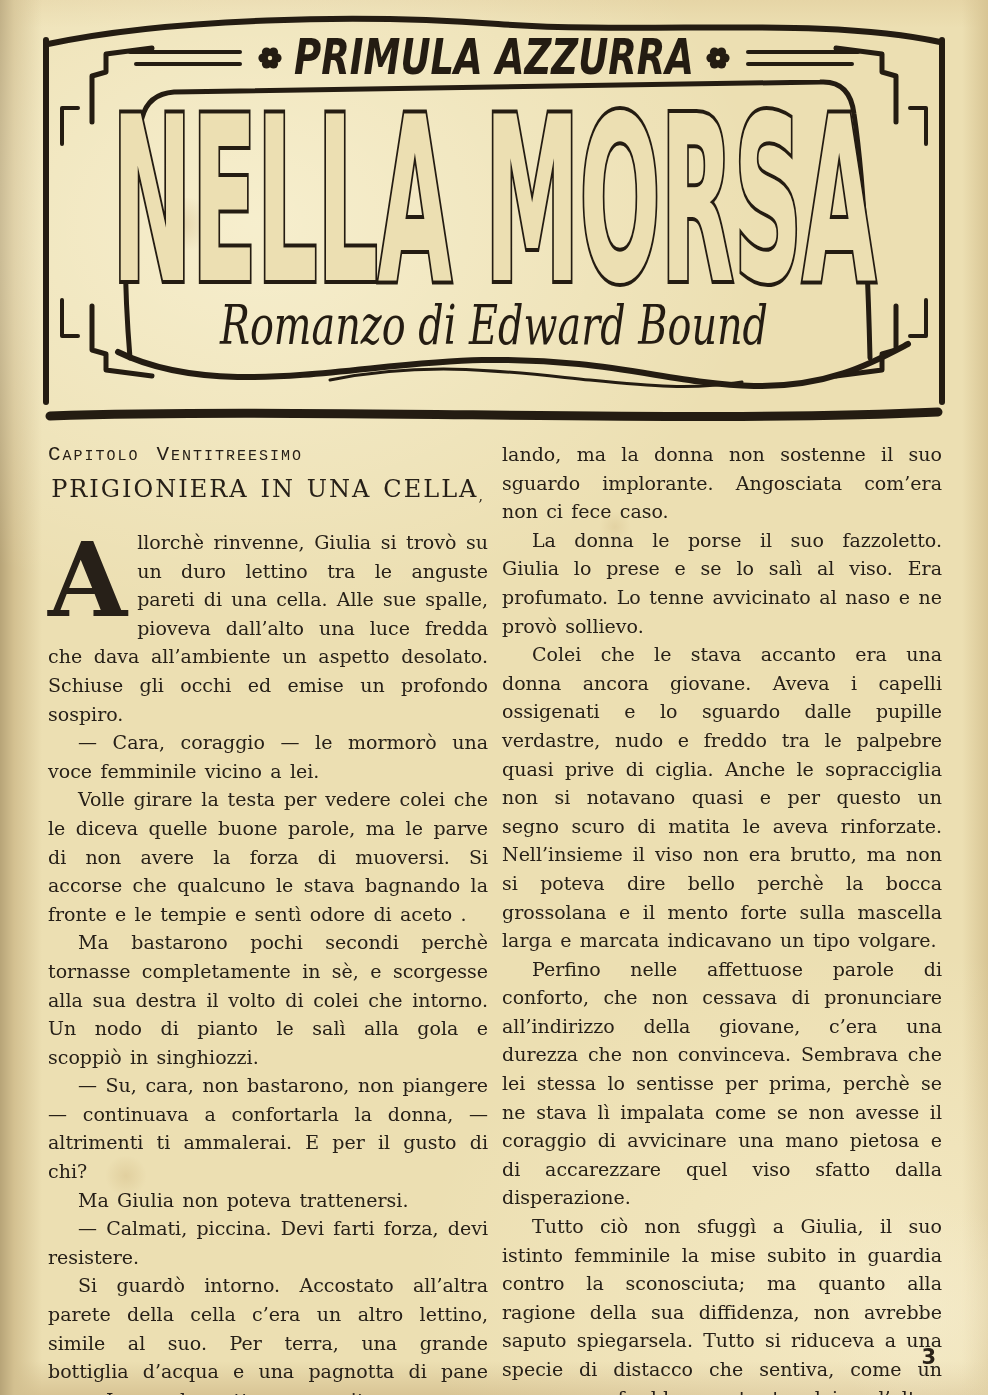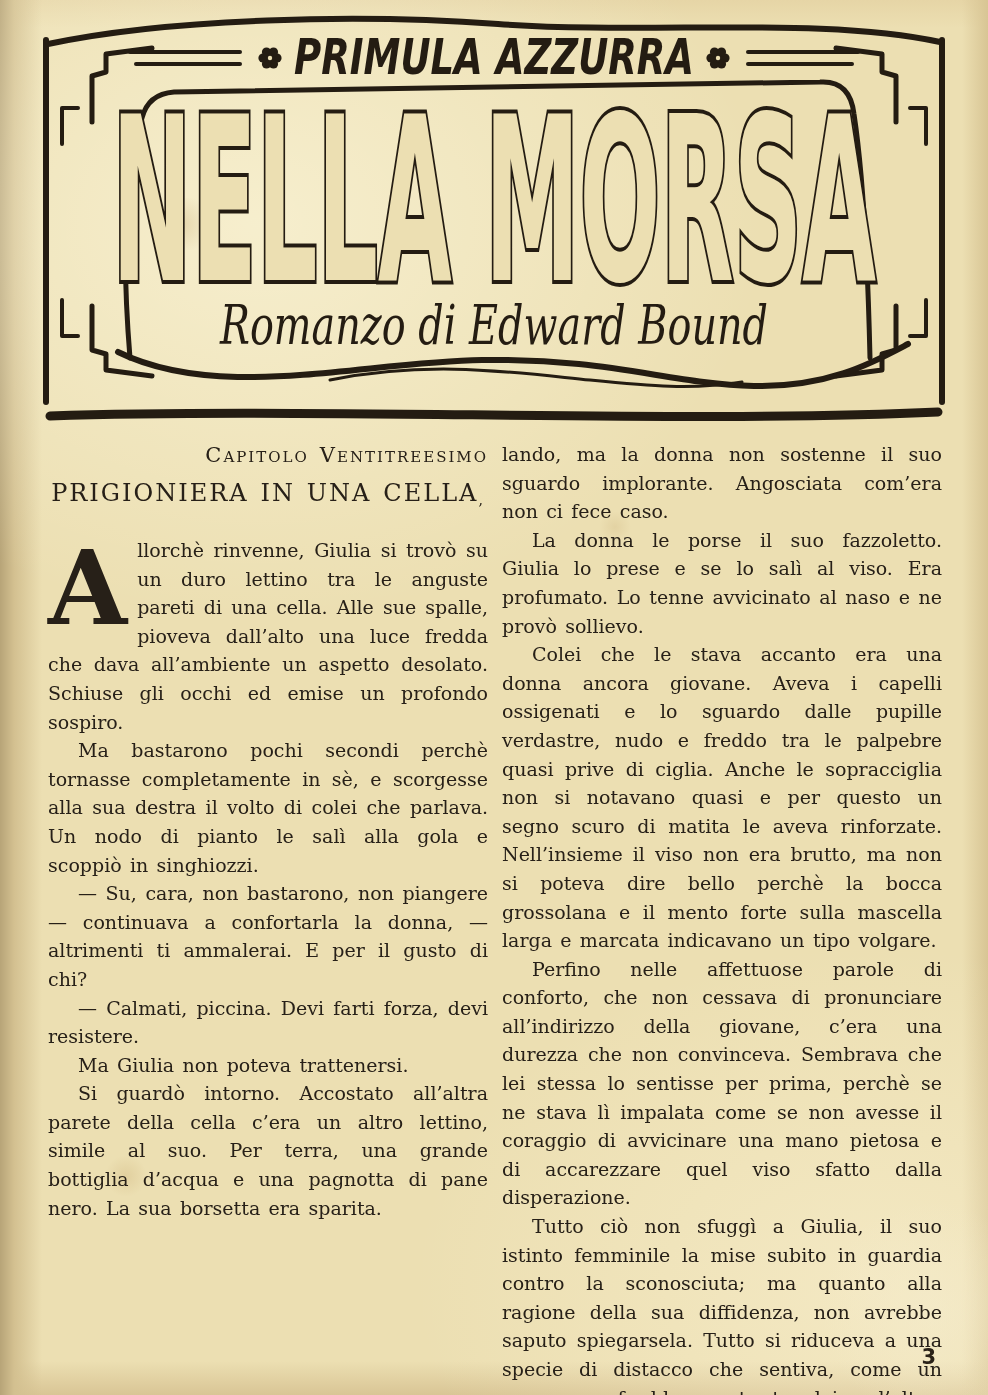--- a/index.html
+++ b/index.html
@@ -27,26 +27,26 @@
     background:radial-gradient(circle, rgba(245,236,205,0.55), rgba(245,236,205,0) 70%);}
   .masthead{position:absolute; left:30px; top:10px; width:928px; height:424px;}
   .masthead svg{display:block;}
   .bodytext{
     position:absolute; left:0; top:440px; width:988px;
     padding:0 0 0 48px; box-sizing:border-box;
   }
   .cols{display:flex; gap:14px;}
   .col{width:440px; font-size:19px; line-height:28.6px; word-spacing:0.12em;}
   .kicker{
-    font-variant:small-caps; text-align:right; font-size:21px;
-    letter-spacing:2px; line-height:26px; margin:2px 0 4px;
+    font-variant:small-caps; text-align:left; font-size:21px;
+    letter-spacing:2px; line-height:26px; margin:2px 0 4px;font-family:Liberation Mono, monospace;
   }
   .chap-title{
     text-align:center; font-size:24px; letter-spacing:2px;
-    line-height:42px; margin:4px 0 15px; white-space:nowrap;
+    line-height:34px; margin:4px 0 15px; white-space:nowrap;
   }
   .title-mark{font-size:14px; vertical-align:-4px;}
   .para{margin:0; text-indent:30px; text-align:justify;}
   .para.has-dropcap, .para.continuation{text-indent:0;}
   .dropcap{
     float:left; font-weight:bold; font-size:102px; line-height:88px;
     height:106px; padding:8px 10px 0 0; font-family:"DejaVu Serif", serif;
   }
   .pagenum{
     position:absolute; right:52px; bottom:26px;
@@ -122,24 +122,26 @@
     </svg>
   </div>
 
   <div class="bodytext">
     <div class="cols">
       <div class="col">
         <div class="kicker">Capitolo Ventitreesimo</div>
         <div class="chap-title"><span>PRIGIONIERA IN UNA CELLA</span><span class="title-mark">,</span></div>
         <div>
             <p class="para has-dropcap"><span class="dropcap">A</span>llorchè rinvenne, Giulia si trovò su un duro lettino tra le anguste pareti di una cella. Alle sue spalle, pioveva dall’alto una luce fredda che dava all’ambiente un aspetto desolato. Schiuse gli occhi ed emise un profondo sospiro.</p>
-            <p class="para">Ma bastarono pochi secondi perchè tornasse completamente in sè, e scorgesse alla sua destra il volto di colei che parlava. Un nodo di pianto le salì alla gola e scoppiò in singhiozzi.</p>
+            <p class="para">— Cara, coraggio — le mormorò una voce femminile vicino a lei.</p>
+            <p class="para">Volle girare la testa per vedere colei che le diceva quelle buone parole, ma le parve di non avere la forza di muoversi. Si accorse che qualcuno le stava bagnando la fronte e le tempie e sentì odore di aceto .</p>
+            <p class="para">Ma bastarono pochi secondi perchè tornasse completamente in sè, e scorgesse alla sua destra il volto di colei che intorno. Un nodo di pianto le salì alla gola e scoppiò in singhiozzi.</p>
             <p class="para">— Su, cara, non bastarono, non piangere — continuava a confortarla la donna, — altrimenti ti ammalerai. E per il gusto di chi?</p>
+            <p class="para">Ma Giulia non poteva trattenersi.</p>
             <p class="para">— Calmati, piccina. Devi farti forza, devi resistere.</p>
-            <p class="para">Ma Giulia non poteva trattenersi.</p>
             <p class="para">Si guardò intorno. Accostato all’altra parete della cella c’era un altro lettino, simile al suo. Per terra, una grande bottiglia d’acqua e una pagnotta di pane nero. La sua borsetta era sparita.</p>
           </div>
       </div>
       <div class="col">
         <div>
             <p class="para continuation">lando, ma la donna non sostenne il suo sguardo implorante. Angosciata com’era non ci fece caso.</p>
             <p class="para">La donna le porse il suo fazzoletto. Giulia lo prese e se lo salì al viso. Era profumato. Lo tenne avvicinato al naso e ne provò sollievo.</p>
             <p class="para">Colei che le stava accanto era una donna ancora giovane. Aveva i capelli ossigenati e lo sguardo dalle pupille verdastre, nudo e freddo tra le palpebre quasi prive di ciglia. Anche le sopracciglia non si notavano quasi e per questo un segno scuro di matita le aveva rinforzate. Nell’insieme il viso non era brutto, ma non si poteva dire bello perchè la bocca grossolana e il mento forte sulla mascella larga e marcata indicavano un tipo volgare.</p>
             <p class="para">Perfino nelle affettuose parole di conforto, che non cessava di pronunciare all’indirizzo della giovane, c’era una durezza che non convinceva. Sembrava che lei stessa lo sentisse per prima, perchè se ne stava lì impalata come se non avesse il coraggio di avvicinare una mano pietosa e di accarezzare quel viso sfatto dalla disperazione.</p>
             <p class="para">Tutto ciò non sfuggì a Giulia, il suo istinto femminile la mise subito in guardia contro la sconosciuta; ma quanto alla ragione della sua diffidenza, non avrebbe saputo spiegarsela. Tutto si riduceva a una specie di distacco che sentiva, come un peso, una fredda parete tra lei e l’altra. Nulla più.</p>

